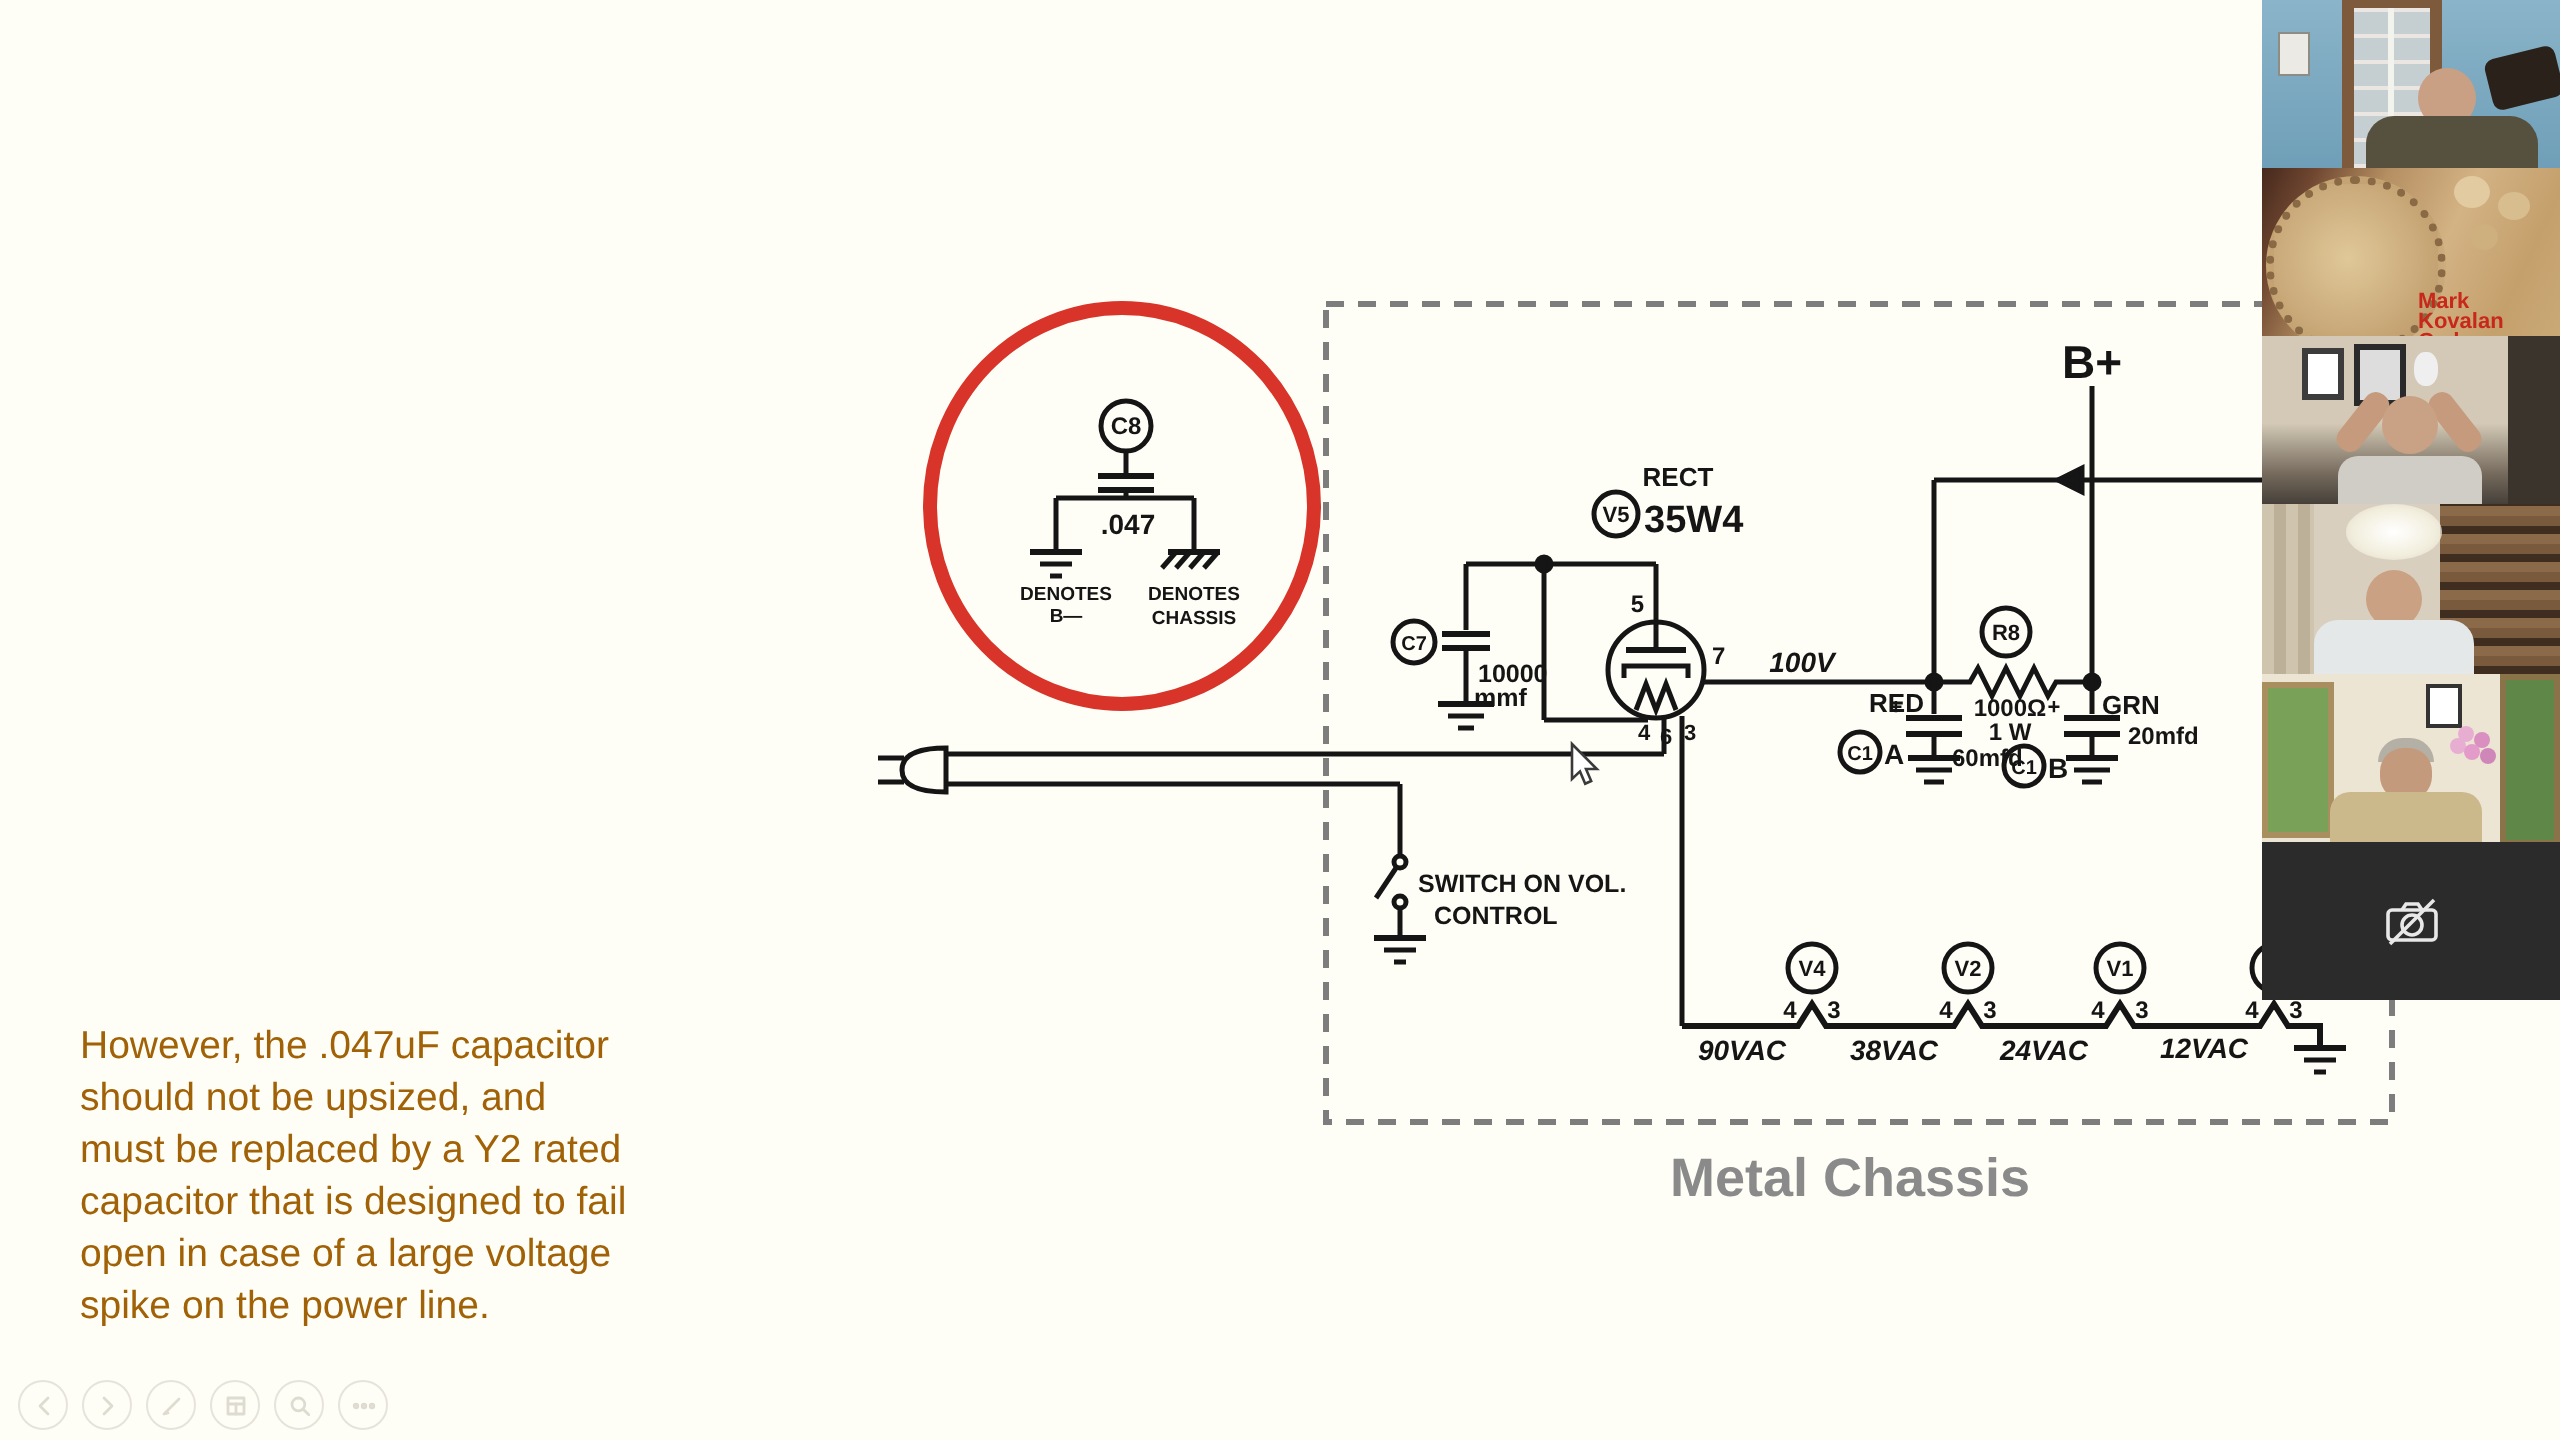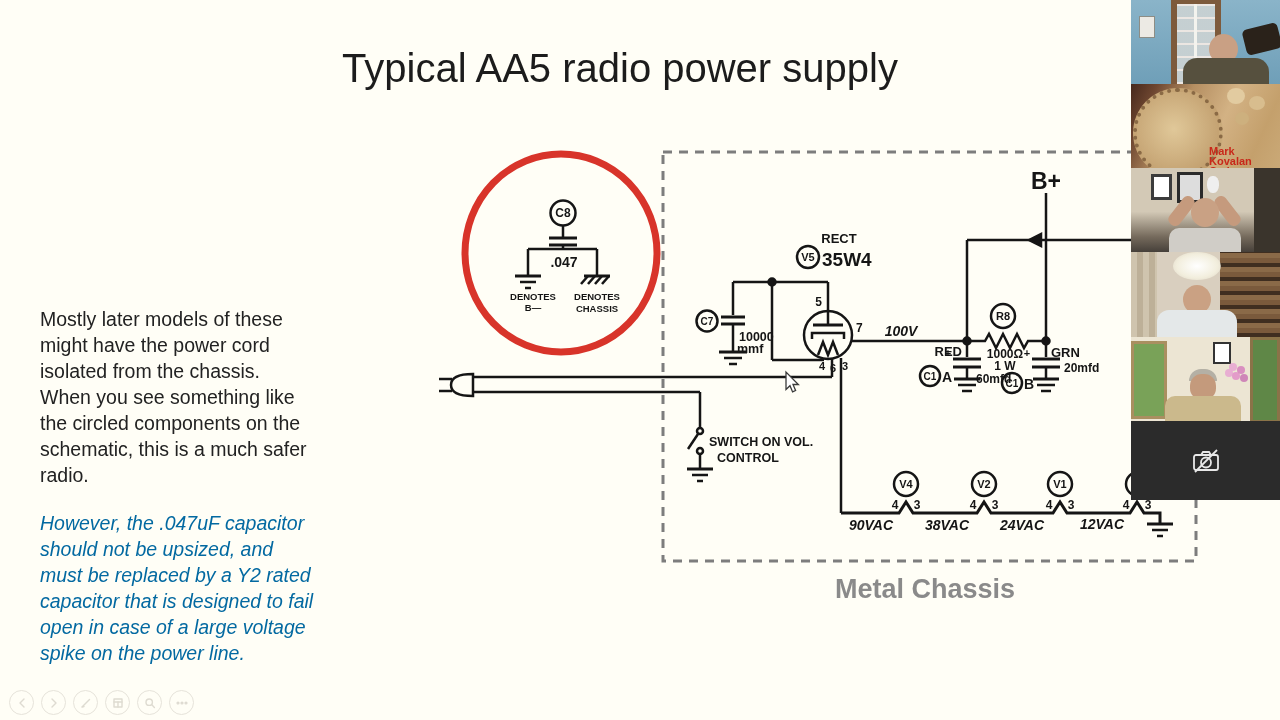--- a/index.html
+++ b/index.html
@@ -5,21 +5,21 @@
   html,body{margin:0;padding:0;background:#fffef6;}
   .stage{position:relative;width:1280px;height:720px;overflow:hidden;background:#fffef6;
          font-family:"Liberation Sans",sans-serif;}
   
   .slide-title{position:absolute;top:46px;left:0;width:1240px;text-align:center;
                font-size:40px;color:#1c1c1c;letter-spacing:0;}
   .para{position:absolute;left:40px;width:318px;font-size:19.5px;line-height:26px;
         color:#222;white-space:pre-line;}
   .para.p1{top:72px;}
   .para.p2{top:306px;}
-  .para.p3{top:510px;color:#0369a1;font-style:italic;}
+  .para.p3{top:510px;color:#a16207;}
   
   .schem{position:absolute;left:0;top:0;z-index:1;}
   .schem text{font-family:"Liberation Sans",sans-serif;font-weight:700;fill:#151515;}
   .schem text.it{font-style:italic;}
   .schem text.gray{fill:#8a8a8a;}
   
   .videos{position:absolute;left:1131px;top:0;width:149px;height:500px;z-index:5;}
   .tile{position:relative;width:149px;overflow:hidden;}
   .tile>div{position:absolute;}
   .t1{height:84px;background:linear-gradient(#8ab4c9,#6f9fb8);}
@@ -71,29 +71,21 @@
   .toolbar{position:absolute;left:9px;top:690px;display:flex;gap:7px;z-index:6;}
   .tool-btn{width:25px;height:25px;border-radius:50%;border:1.5px solid #e6e3da;background:transparent;
             display:flex;align-items:center;justify-content:center;padding:0;}
   .tool-btn svg{stroke:#dedbd1;fill:none;stroke-width:1.4;stroke-linecap:round;stroke-linejoin:round;}
 </style>
 </head>
 <body>
 
 <div class="stage">
 
-  <div class="slide-title">Typical AA5 radio power supply</div>
-
-  <div class="para p2">Mostly later models of these
-might have the power cord
-isolated from the chassis.
-When you see something like
-the circled components on the
-schematic, this is a much safer
-radio.</div>
+
   <div class="para p3">However, the .047uF capacitor
 should not be upsized, and
 must be replaced by a Y2 rated
 capacitor that is designed to fail
 open in case of a large voltage
 spike on the power line.</div>
 
   <svg class="schem" width="1280" height="720" viewBox="0 0 1280 720">
 
     <rect x="663" y="152" width="533" height="409" fill="none" stroke="#7d7d7d" stroke-width="3" stroke-dasharray="9 7"></rect>

